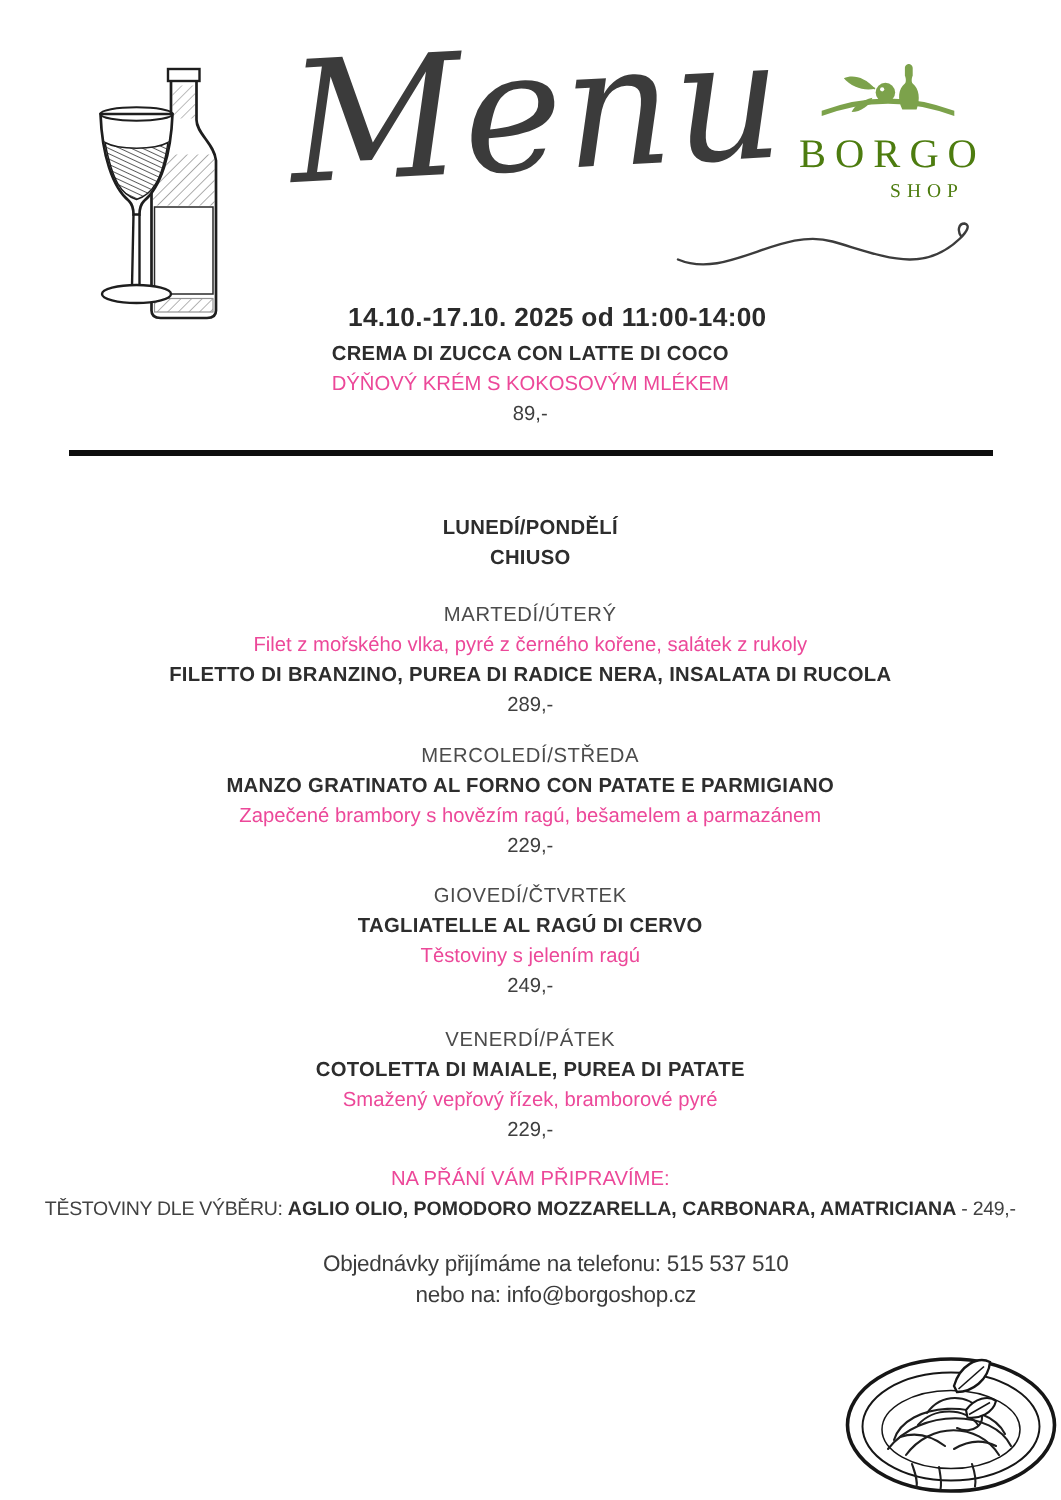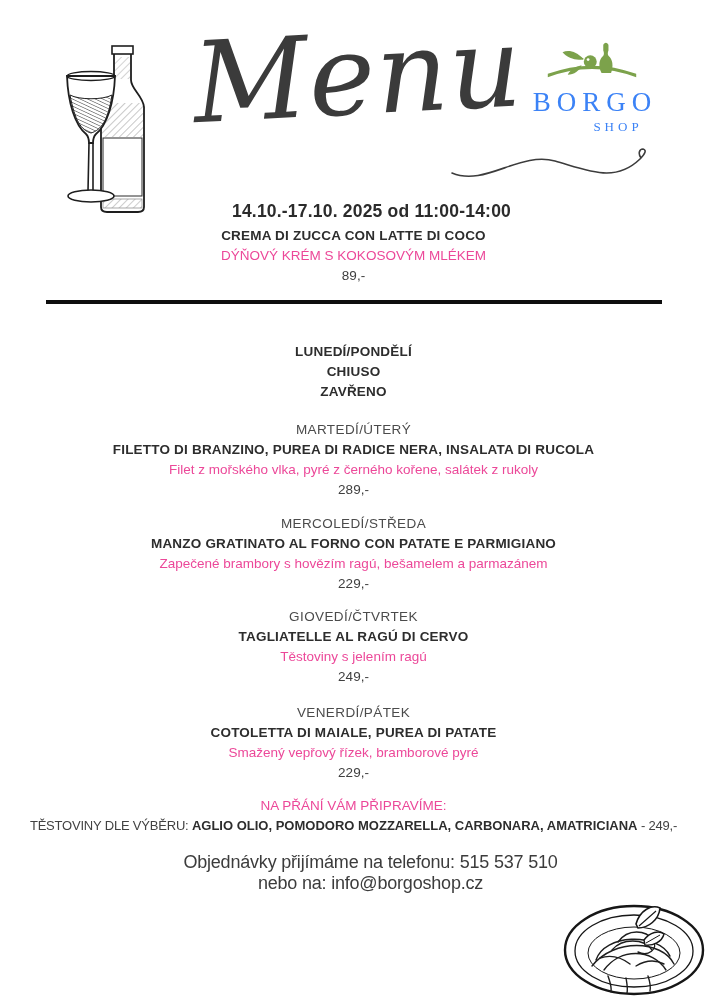--- a/index.html
+++ b/index.html
@@ -9,21 +9,21 @@
   }
   
   .wine-sketch{position:absolute;left:53px;top:33px;}
   .menu-script{
     position:absolute;left:193px;top:8px;width:320px;
     font-family:"DejaVu Serif",serif;font-style:italic;
     font-size:112px;line-height:1.2;color:#3b3b3b;
     transform:rotate(-3deg);letter-spacing:1px;white-space:nowrap;
   }
   .swash{position:absolute;left:450px;top:131px;}
-  .logo{position:absolute;left:516px;top:34px;width:152px;text-align:center;color:#3b82f6;}
+  .logo{position:absolute;left:516px;top:34px;width:152px;text-align:center;color:#4d7c0f;}
   .logo-icon{display:block;margin:0 auto;}
   .logo-brand{
     font-family:"Liberation Serif",serif;font-size:27px;letter-spacing:6px;
     margin-top:1px;text-indent:6px;font-weight:500;
   }
   .logo-sub{
     font-family:"Liberation Serif",serif;font-size:13px;letter-spacing:4px;
     margin-top:1px;transform:translateX(26px);
   }
   
@@ -34,21 +34,21 @@
   .day-label{color:#4b4b4b;letter-spacing:.4px;}
   .desc{color:#ec4899;}
   .price{color:#3f3f3f;}
   .special{margin-top:4px;}
   .divider{width:616px;margin:14px auto 0;border:none;border-top:4px solid #0e0e0e;}
   .b1{margin-top:38px;} .b2{margin-top:18px;} .b3{margin-top:14px;}
   .b4{margin-top:13px;} .b5{margin-top:16px;}
   .f1{margin-top:13px;}
   .pasta-line{font-size:13px;letter-spacing:-.2px;line-height:20px;color:#424242;white-space:nowrap;}
   .pasta-line .choices{font-weight:bold;color:#2d2d2d;letter-spacing:0;}
-  .contact{margin-top:16px;font-size:18px;line-height:21px;color:#3c3c3c;letter-spacing:-.2px;margin-left:34px;}
+  .contact{margin-top:16px;font-size:15px;line-height:21px;color:#3c3c3c;letter-spacing:-.2px;margin-left:34px;}
   .pasta-sketch{position:absolute;left:560px;top:888px;}
   svg .ink{stroke:#1e1e1e;fill:none;stroke-linecap:round;}
 </style>
 </head>
 <body>
 
 <div class="page">
 
   <svg class="wine-sketch" width="125" height="182" viewBox="0 0 125 182">
     <defs>
@@ -102,27 +102,26 @@
       <div class="line dish">CREMA DI ZUCCA CON LATTE DI COCO</div>
       <div class="line desc">DÝŇOVÝ KRÉM S KOKOSOVÝM MLÉKEM</div>
       <div class="line price">89,-</div>
     </div>
 
     <hr class="divider">
 
     <div class="b1">
       <div class="line dish">LUNEDÍ/PONDĚLÍ</div>
       <div class="line dish">CHIUSO</div>
-      <div class="line dish">ZAVŘENO</div>
     </div>
 
     <div class="b2">
       <div class="line day-label">MARTEDÍ/ÚTERÝ</div>
+      <div class="line desc">Filet z mořského vlka, pyré z černého kořene, salátek z rukoly</div>
       <div class="line dish">FILETTO DI BRANZINO, PUREA DI RADICE NERA, INSALATA DI RUCOLA</div>
-      <div class="line desc">Filet z mořského vlka, pyré z černého kořene, salátek z rukoly</div>
       <div class="line price">289,-</div>
     </div>
 
     <div class="b3">
       <div class="line day-label">MERCOLEDÍ/STŘEDA</div>
       <div class="line dish">MANZO  GRATINATO AL FORNO CON PATATE E PARMIGIANO</div>
       <div class="line desc">Zapečené brambory s hovězím ragú, bešamelem a parmazánem</div>
       <div class="line price">229,-</div>
     </div>
 

